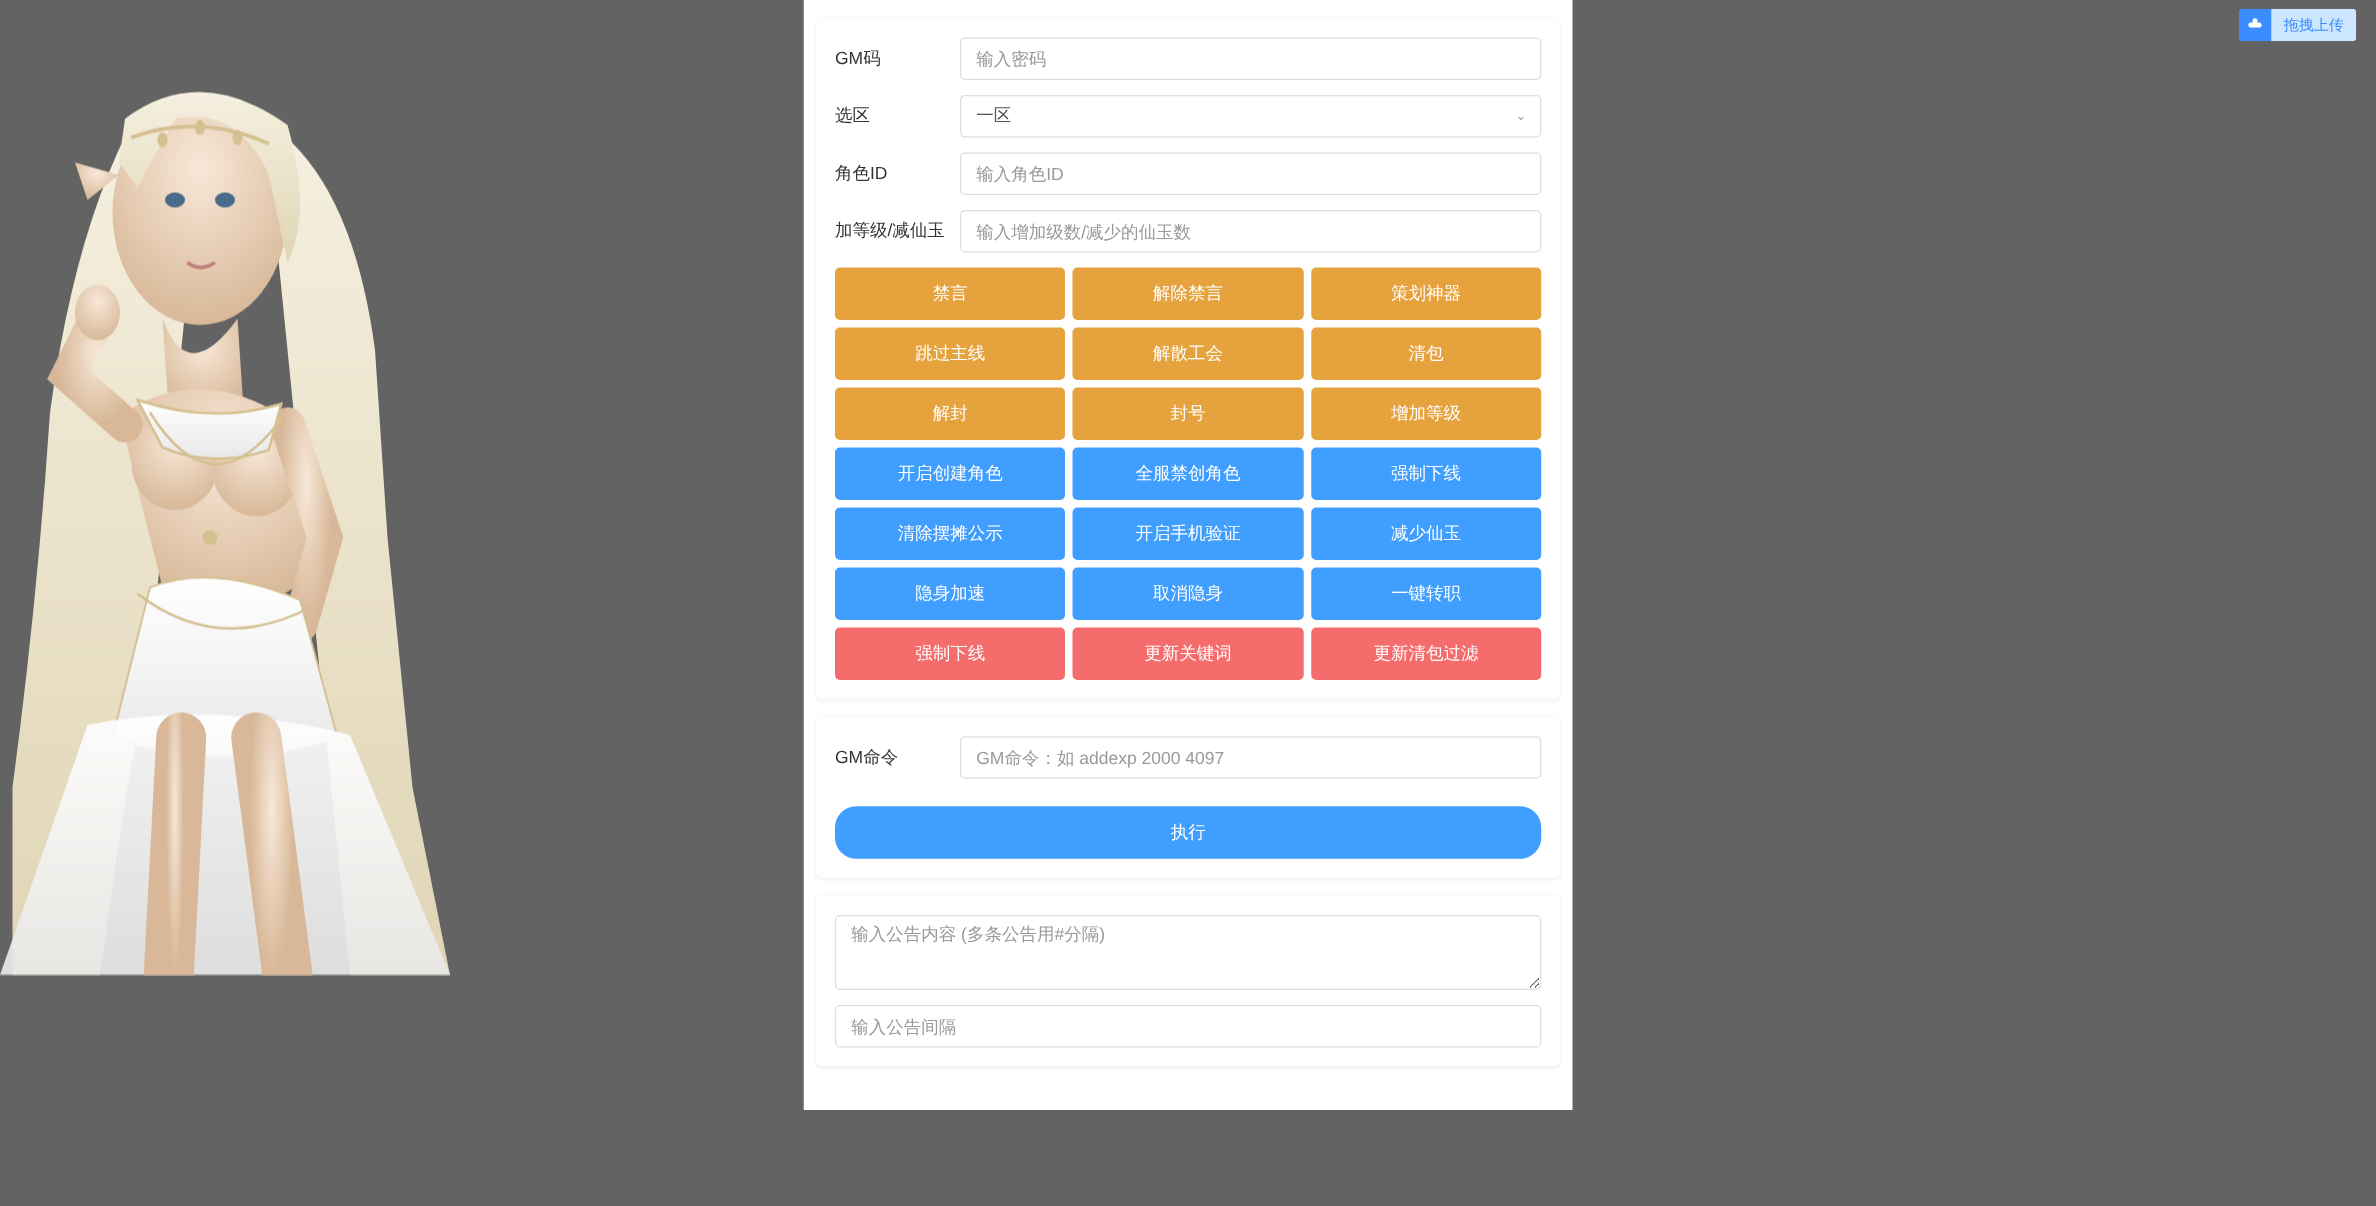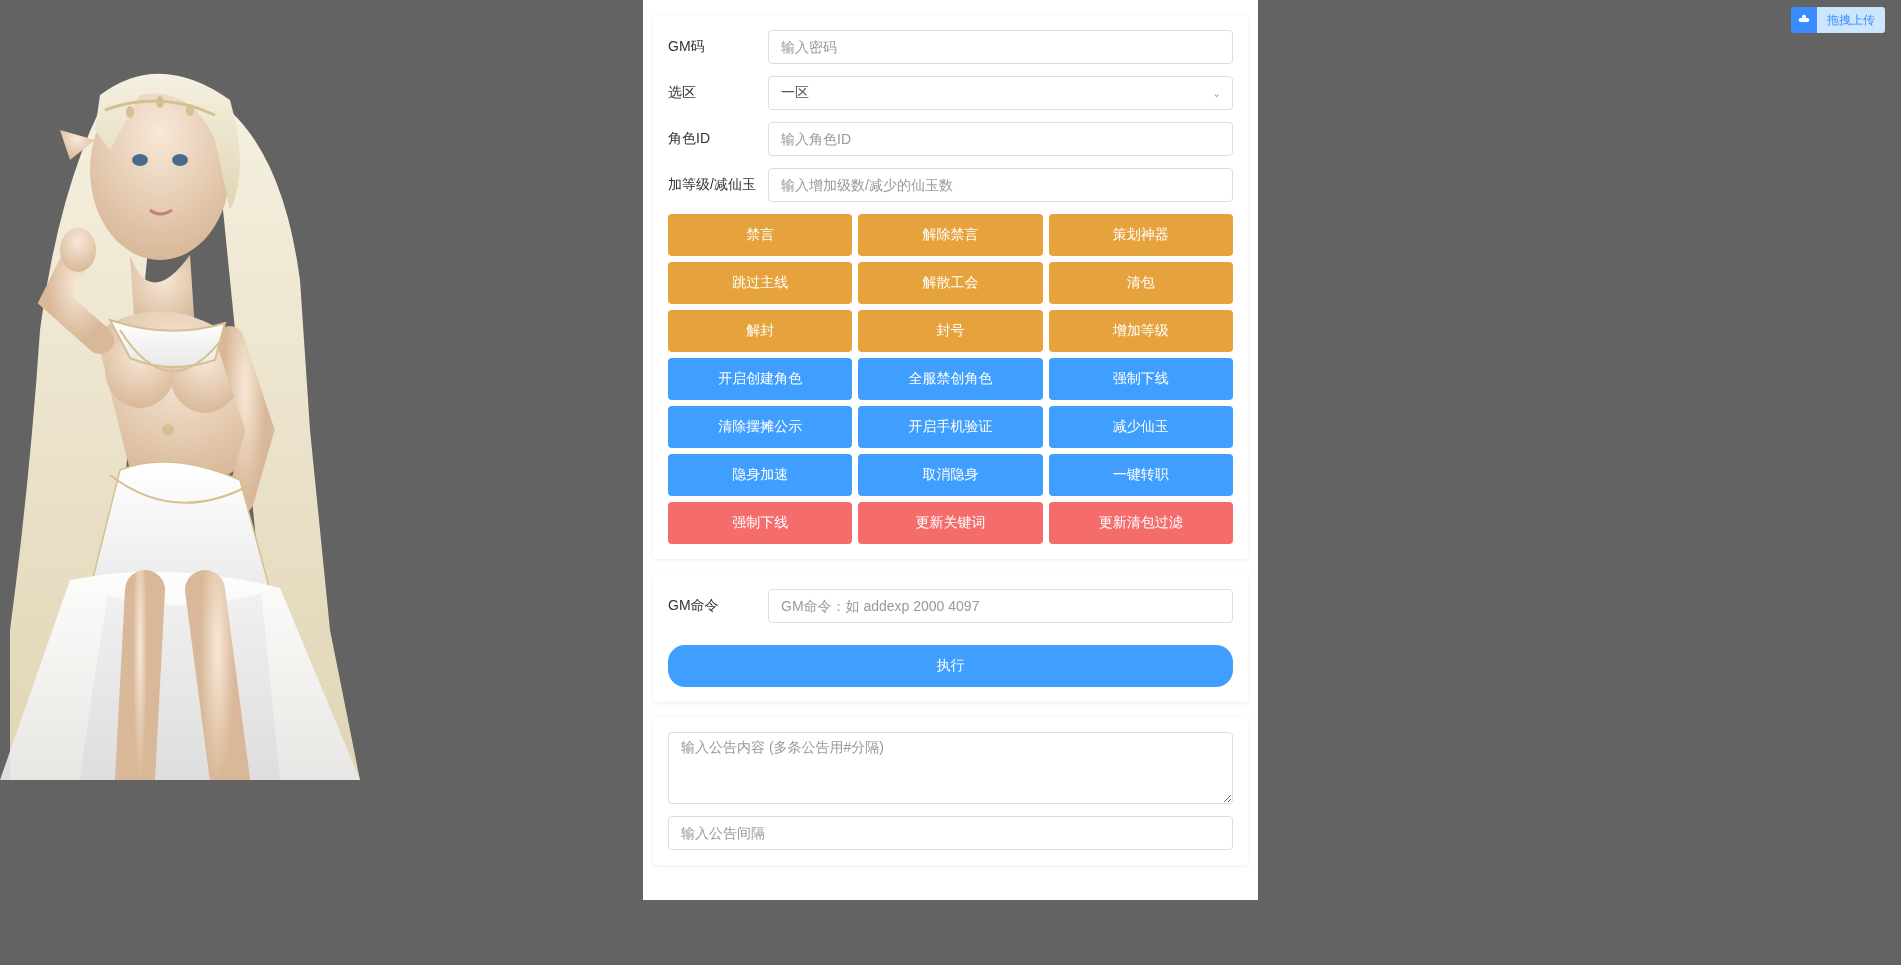--- a/index.html
+++ b/index.html
@@ -108,21 +108,21 @@
 }
 .btn-warning { background: #e6a23c; }
 .btn-primary { background: #409eff; }
 .btn-danger { background: #f56c6c; }
 .btn-full {
   width: 100%;
   margin-top: 10px;
   border-radius: 17px;
 }
 textarea.form-control {
-  height: 72px;
+  height: 60px;
   resize: vertical;
   font-family: inherit;
 }
 .upload-widget {
   position: fixed;
   top: 7px;
   right: 16px;
   display: flex;
   align-items: stretch;
   z-index: 10;

